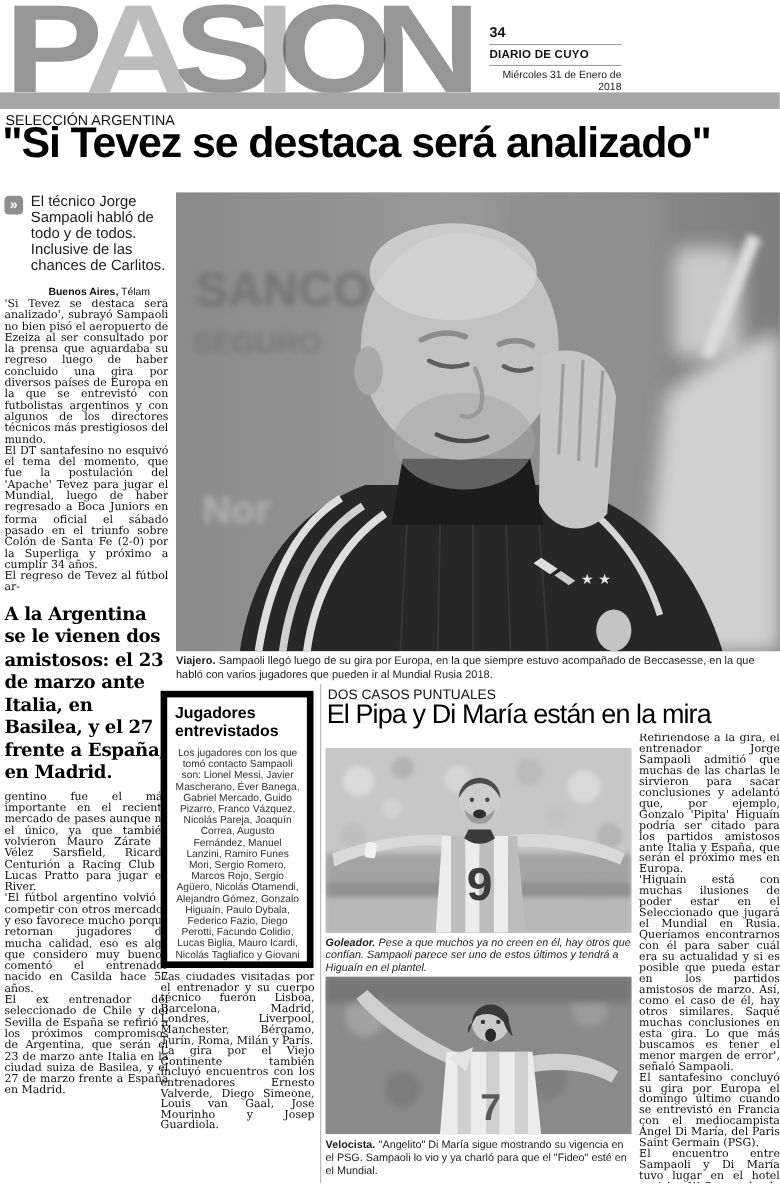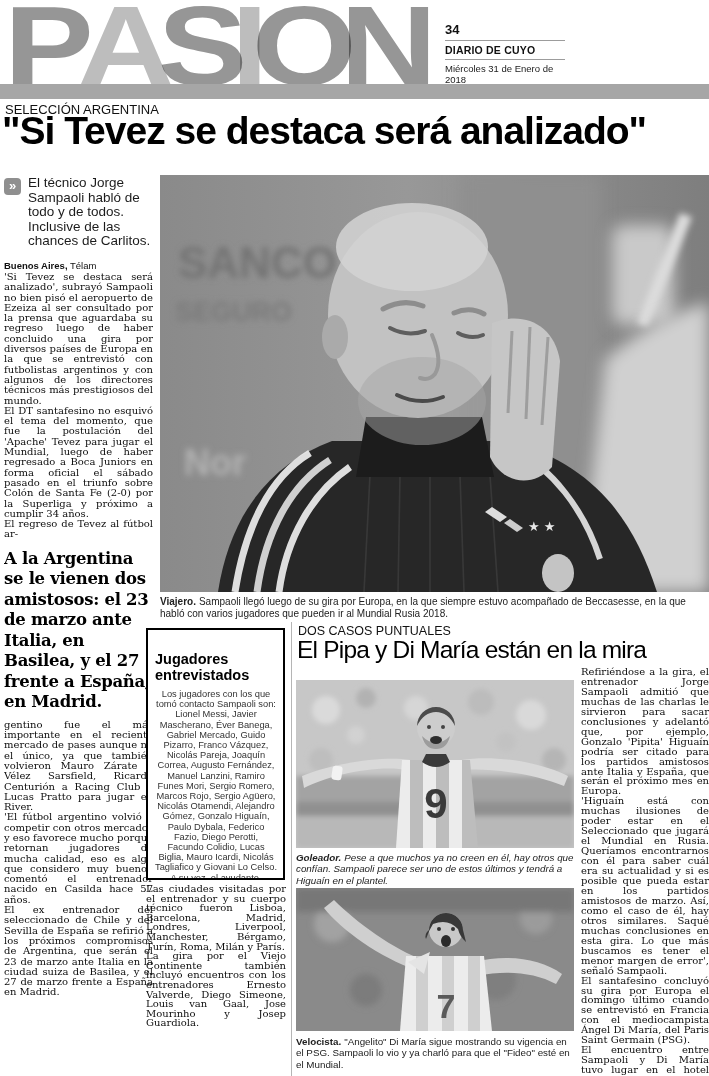--- a/index.html
+++ b/index.html
@@ -8,46 +8,46 @@
   
   .logo{position:absolute;left:4px;top:-20px;font-weight:bold;font-size:114px;
         letter-spacing:-14px;transform:scaleX(1.18);transform-origin:left top;white-space:nowrap;}
   .logo-letter{mix-blend-mode:multiply;display:inline-block;}
   .t-dark{color:#969696;}
   .t-light{color:#bdbdbd;}
   .mast-right{position:absolute;left:445px;top:22px;width:120px;}
   .mast-right .pn{font-size:13px;font-weight:bold;}
   .mast-rule{height:1px;background:#9c9c9c;margin:3px 0;}
   .mast-right .paper{font-size:10.5px;font-weight:bold;letter-spacing:.2px;}
-  .mast-right .date,.mast-right .email{font-size:9.5px;color:#222;margin-top:1px;}
+  .mast-right .date,.mast-right .email{font-size:9.5px;color:#222;margin-top:1px;text-align:right;}
   .graybar{position:absolute;left:0;top:84px;width:709px;height:15px;background:#a6a6a6;}
   
   .kicker1{position:absolute;left:5px;top:102px;font-size:13px;color:#111;text-align:center;}
   .headline1{position:absolute;left:2px;top:109px;width:707px;font-size:39px;font-weight:bold;
              letter-spacing:-1px;color:#000;white-space:nowrap;}
   
   .standfirst{position:absolute;left:4px;top:176px;width:148px;}
   .chev{position:absolute;left:0;top:2px;width:17px;height:17px;background:#8f8f8f;border-radius:4px;
         color:#fff;font-size:13px;font-weight:bold;text-align:center;line-height:16px;}
   .standfirst .sf-text{margin-left:24px;font-size:13.5px;line-height:14.5px;color:#1c1c1c;}
   .byline{position:absolute;left:4px;top:260px;font-size:9.5px;}
-  .byline .b1{font-weight:bold;}
+  .byline .b1{font-weight:bold;margin-left:40px;}
   .serifcol{font-family:"DejaVu Serif","Liberation Serif",serif;font-size:10px;line-height:10.3px;
             text-align:justify;color:#0d0d0d;hyphens:auto;}
   .leftcol{position:absolute;left:4px;top:272px;width:149px;height:804px;overflow:hidden;}
   .bp{margin:0;}
   .pullquote{font-family:"DejaVu Serif","Liberation Serif",serif;font-weight:bold;font-size:16.5px;
              line-height:20.5px;text-align:left;letter-spacing:-.3px;margin:9px 0 7px 0;color:#000;}
   
   .mainphoto{position:absolute;left:160px;top:175px;width:549px;height:417px;background:#909090;}
   .photocaption{position:absolute;left:160px;top:596px;width:547px;font-size:10px;line-height:11.5px;color:#222;}
   .cap-lead{font-weight:bold;margin-right:3px;}
   
-  .playersbox{position:absolute;left:146px;top:628px;width:139px;height:252px;border:2px solid #000000;
-              box-sizing:border-box;padding:22px 6px 4px 7px;overflow:hidden;background:#fff;}
+  .playersbox{position:absolute;left:146px;top:628px;width:139px;height:252px;border:6px solid #000000;
+              box-sizing:border-box;padding:8px 6px 4px 7px;overflow:hidden;background:#fff;}
   .playersbox h3{margin:0 0 6px 0;font-size:14.5px;line-height:15.5px;font-weight:bold;color:#000;}
   .playersbox .bp{font-size:9.3px;line-height:10.2px;color:#333;text-align:center;}
   .col2cont{position:absolute;left:146px;top:884px;width:140px;height:192px;overflow:hidden;}
   .col2cont .serifinner{font-size:10px;line-height:9.6px;}
   .vrule{position:absolute;left:291px;top:622px;width:1px;height:454px;background:#b5b5b5;}
   
   .kicker2{position:absolute;left:298px;top:624px;font-size:12.5px;color:#111;}
   .headline2{position:absolute;left:297px;top:636px;width:412px;font-size:24.5px;font-weight:normal;
              letter-spacing:-.8px;color:#000;white-space:nowrap;}
   .photo2{position:absolute;left:296px;top:680px;width:278px;height:168px;background:#c7c7c7;}

